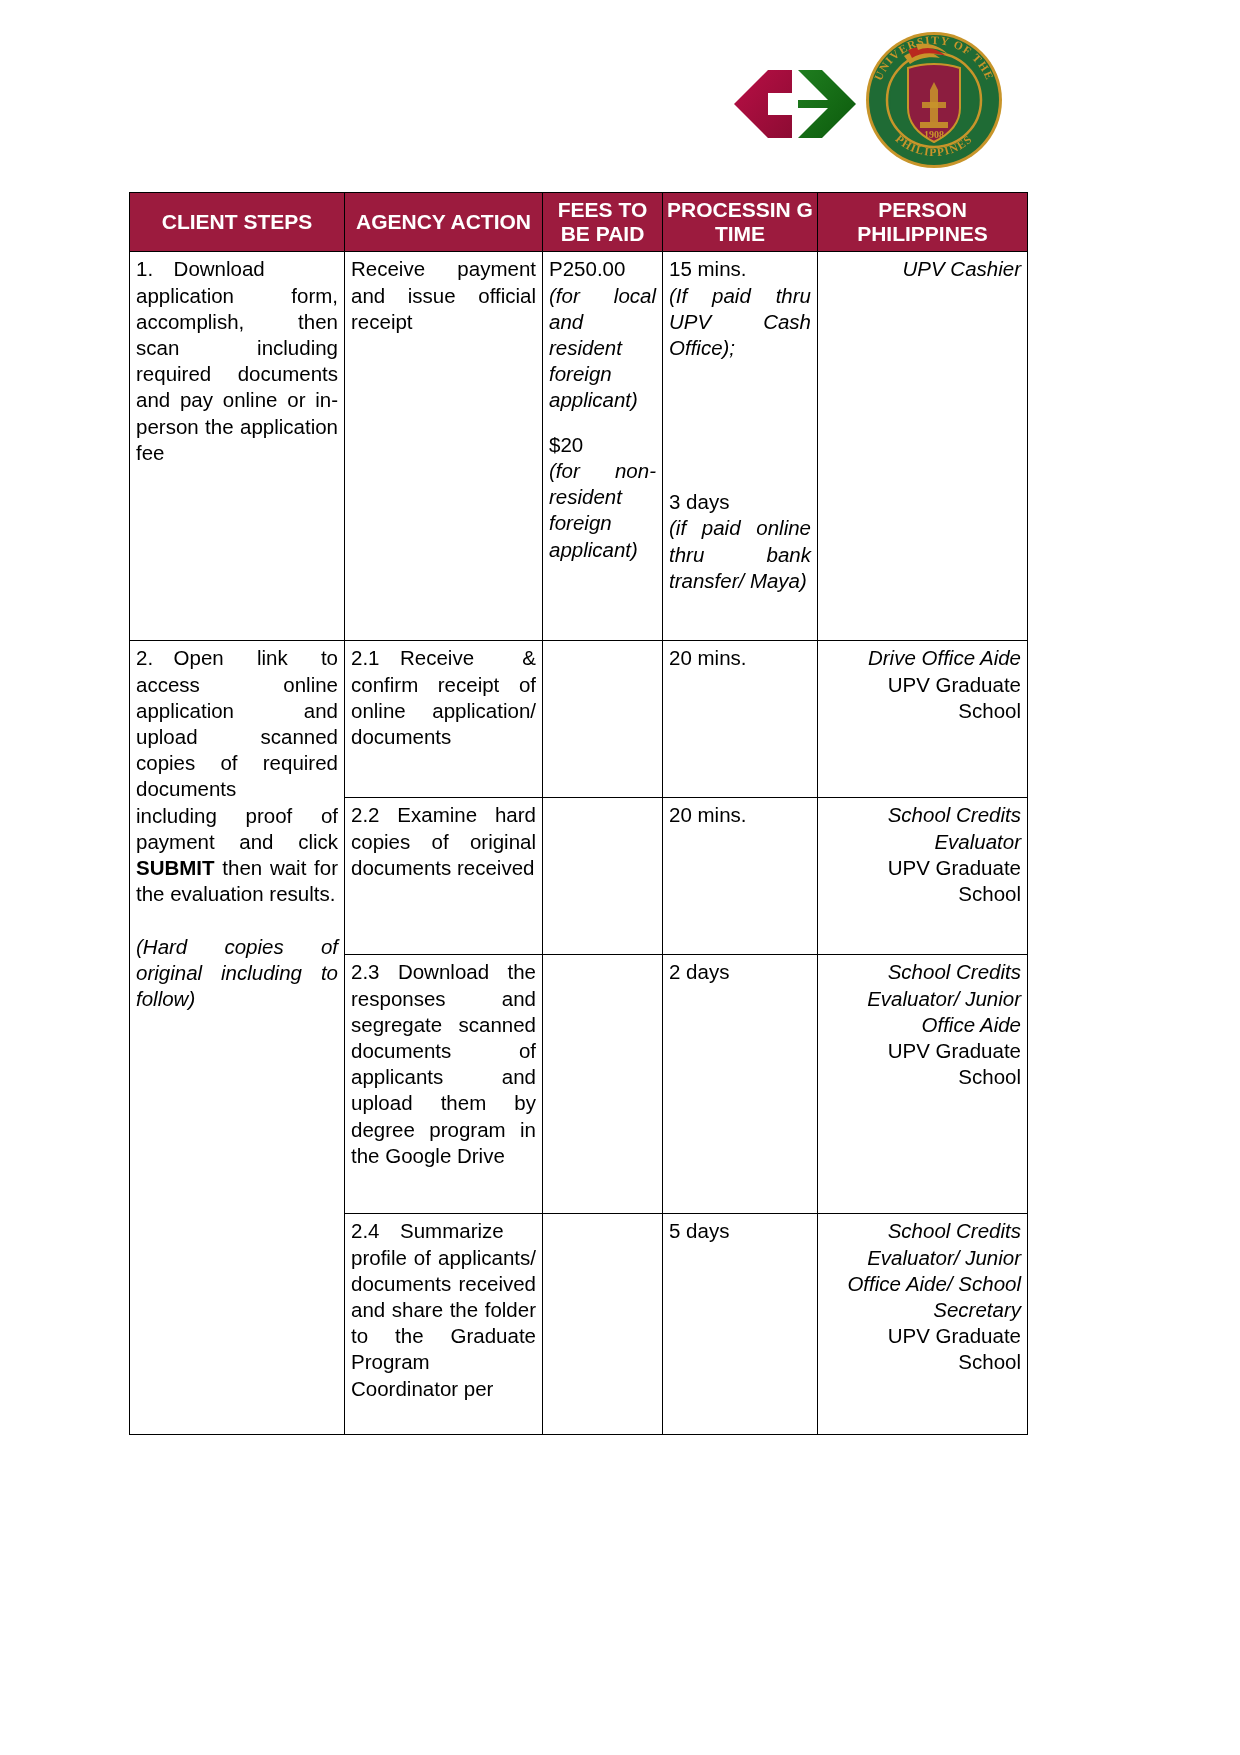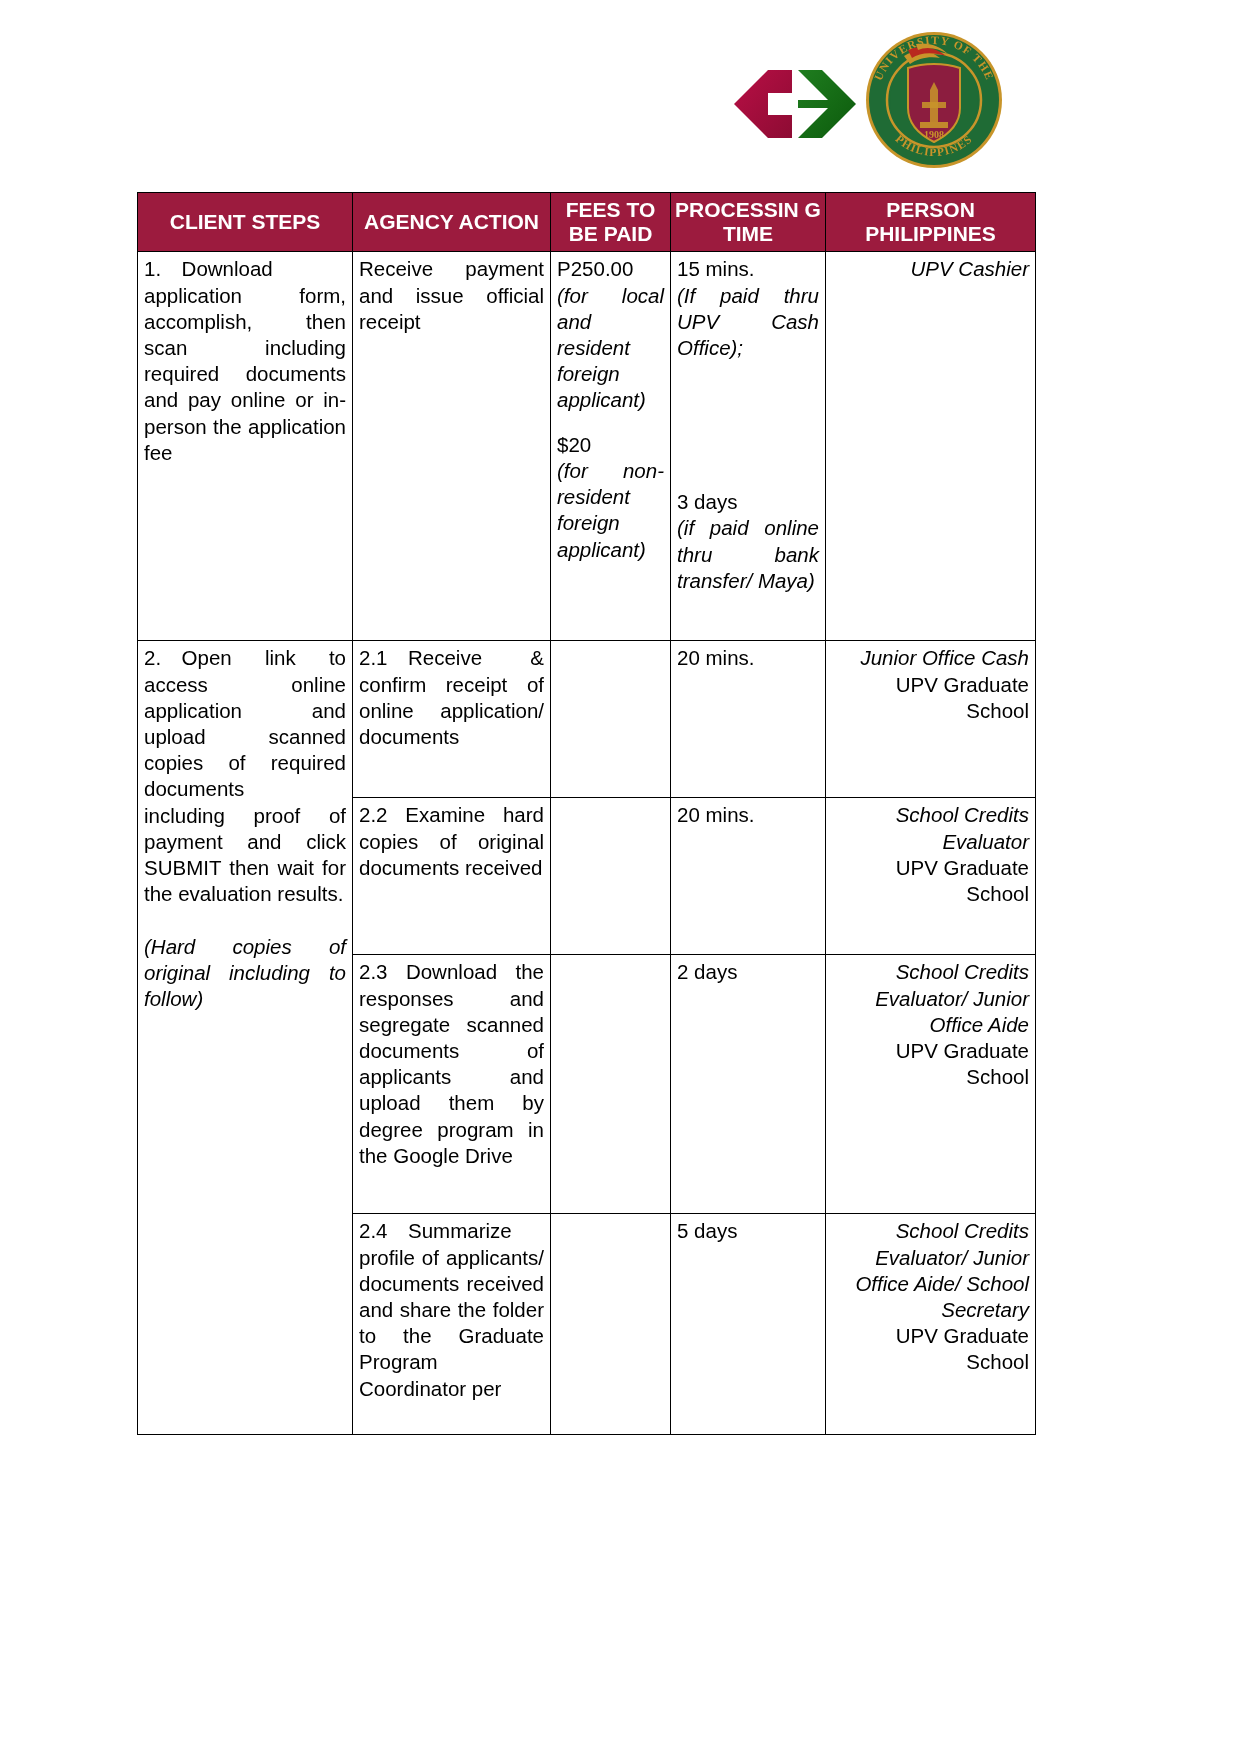--- a/index.html
+++ b/index.html
@@ -42,21 +42,21 @@
     position: absolute;
     left: 132px;
     top: 0px;
     width: 140px;
     height: 140px;
   }
 
   
   .doc-table {
     position: absolute;
-    left: 137px;
+    left: 129px;
     top: 192px;
     width: 898px;
     border-collapse: collapse;
     table-layout: fixed;
     padding-left: 24px;
   }
   .doc-table td, .doc-table th {
     border: 1px solid #000000;
     vertical-align: top;
     padding: 4px 6px 4px 6px;
@@ -76,21 +76,21 @@
   }
 
   col.c-client { width: 215px; }
   col.c-agency { width: 198px; }
   col.c-fees   { width: 120px; }
   col.c-time   { width: 155px; }
   col.c-person { width: 210px; }
 
   .justify { text-align: justify; text-align-last: left; }
   .ital    { font-style: italic; }
-  .bold    { font-weight: normal; }
+  .bold    { font-weight: bold; }
 
   .cell-p { margin: 0; }
   .gap    { height: 18px; }
 
   .blank-cell { }
 
   .person-cell {
     text-align: right;
     line-height: 1.28;
   }
@@ -196,21 +196,21 @@
           <p class="cell-p justify">2. Open link to access online application and upload scanned copies of required documents</p>
           <p class="cell-p justify"><span>including proof of payment and click </span><span class="bold">SUBMIT</span><span> then wait for the evaluation results.</span></p>
           <div style="height:26px;"></div>
           <p class="cell-p justify ital">(Hard copies of original including to follow)</p>
         </td>
 
         <td class="justify" style="height:148px;">2.1 Receive &amp; confirm receipt of online application/ documents</td>
         <td class="blank-cell"></td>
         <td>20 mins.</td>
         <td class="person-cell">
-          <span class="ital">Junior Office Cash</span><br>
+          <span class="ital">Drive Office Aide</span><br>
           <span>UPV Graduate School</span>
         </td>
       </tr>
 
       <tr>
         <td class="justify" style="height:148px;">2.2 Examine hard copies of original documents received</td>
         <td class="blank-cell"></td>
         <td>20 mins.</td>
         <td class="person-cell">
           <span class="ital">School Credits Evaluator</span><br>

